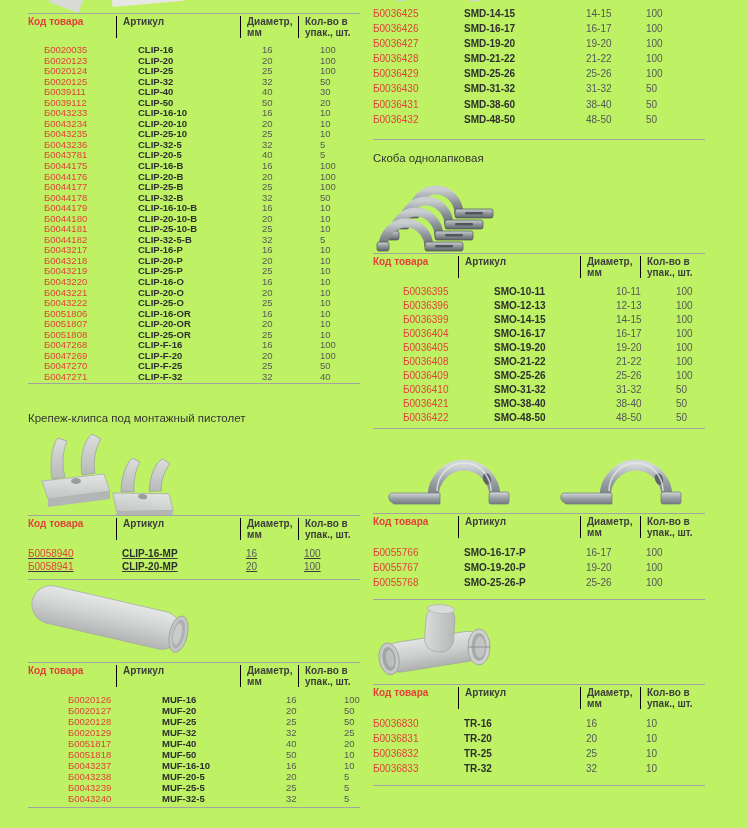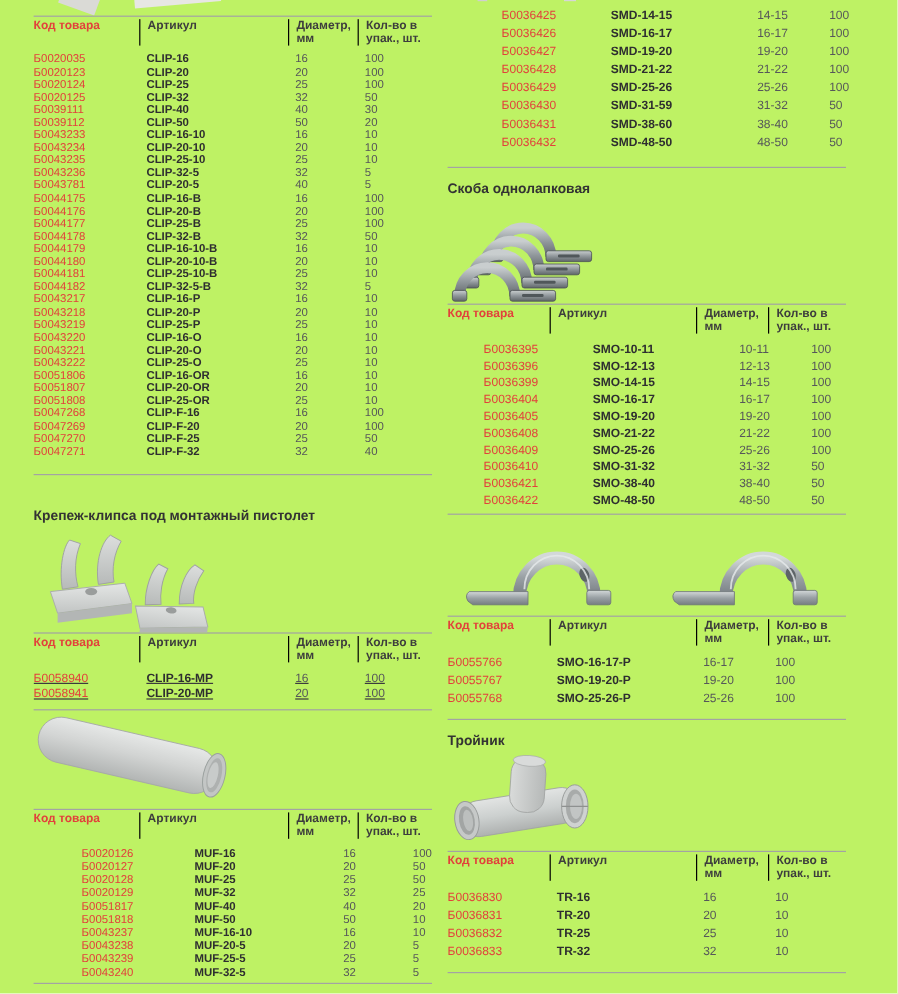--- a/index.html
+++ b/index.html
@@ -26,36 +26,36 @@
   .th.red { color:#e2413b; }
   .thead > .th:nth-child(n+2), .trow > .cell:nth-child(n+2) { padding-left:6px; }
   .thead > .th:nth-child(n+2) { border-left:1px solid #000000; }
   .tbody { padding-top:3px; }
   .cell { overflow:hidden; }
   .c-code { color:#e2413b; }
   .c-art  { color:#2e2e30; font-weight:bold; }
   .c-dia, .c-qty { color:#56575a; }
 
   .tbl-clip .trow { height:10.55px; line-height:10.55px; font-size:9.5px; }
-  .tbl-clip .tbody { padding-bottom:12px; }
+  .tbl-clip .tbody { padding-bottom:0;margin-left:16px; }
   .tbl-mp  .trow { height:13.5px; line-height:13.5px; font-size:10px; }
   .tbl-mp  .tbody { padding-bottom:5px;text-decoration:underline; }
   .tbl-muf .trow { height:11.1px; line-height:11.1px; font-size:9.5px;padding-left:40px; }
   .tbl-muf .tbody { padding-bottom:3px; }
   .tbl-smd .trow { height:15.1px; line-height:15.1px; font-size:10px; }
-  .tbl-smd .tbody { padding-bottom:12px;margin-left:45px; }
+  .tbl-smd .tbody { padding-bottom:12px; }
   .tbl-smo .trow { height:14px; line-height:14px; font-size:10px;padding-left:30px; }
   .tbl-smo .tbody { padding-bottom:3px; }
   .tbl-smop .trow { height:15px; line-height:15px; font-size:10px; }
   .tbl-smop .tbody { padding-bottom:9px; }
   .tbl-tr  .trow { height:15.2px; line-height:15.2px; font-size:10px; }
   .tbl-tr  .tbody { padding-bottom:8px; }
 
   
-  .sec-title { font-size:11.5px; line-height:13px; font-weight:bold; color:#333333; white-space:nowrap; }
+  .sec-title { font-size:11.5px; line-height:13px; font-weight:normal; color:#333333; white-space:nowrap; }
   .hl { background:#b3d4e8; }
 
   
   .imgbox { position:relative; }
   .imgbox svg { display:block; }
 
   
   .remnant { position:absolute; background:#dadad6; }
   .remnant.r1 { left:50px; top:-7px; width:32px; height:15px; transform:rotate(20deg); }
   .remnant.r2 { left:112px; top:-5px; width:72px; height:9px; background:#e7e7e3; transform:rotate(-5deg); }
@@ -469,21 +469,21 @@
             <span class="cell c-qty">100</span>
           </div>
           <div class="trow">
             <span class="cell c-code">Б0036429</span>
             <span class="cell c-art">SMD-25-26</span>
             <span class="cell c-dia">25-26</span>
             <span class="cell c-qty">100</span>
           </div>
           <div class="trow">
             <span class="cell c-code">Б0036430</span>
-            <span class="cell c-art">SMD-31-59</span>
+            <span class="cell c-art">SMD-31-32</span>
             <span class="cell c-dia">31-32</span>
             <span class="cell c-qty">50</span>
           </div>
           <div class="trow">
             <span class="cell c-code">Б0036431</span>
             <span class="cell c-art">SMD-38-60</span>
             <span class="cell c-dia">38-40</span>
             <span class="cell c-qty">50</span>
           </div>
           <div class="trow">
@@ -653,21 +653,20 @@
           </div>
           <div class="trow">
             <span class="cell c-code">Б0055768</span>
             <span class="cell c-art">SMO-25-26-P</span>
             <span class="cell c-dia">25-26</span>
             <span class="cell c-qty">100</span>
           </div>
         </div>
     </div>
 
-    <div class="sec-title m-title5">Тройник</div>
     <div class="imgbox m-img5">
       <svg width="135" height="79" viewBox="0 0 135 79">
         <defs>
           <linearGradient id="gt" x1="0" y1="0" x2="0" y2="1">
             <stop offset="0" stop-color="#e2e4e3"></stop>
               <stop offset="0.5" stop-color="#ccd0cf"></stop>
               <stop offset="1" stop-color="#aeb1b0"></stop>
           </linearGradient>
           <linearGradient id="gt2" x1="0" y1="0" x2="1" y2="0">
             <stop offset="0" stop-color="#d9dbda"></stop>

